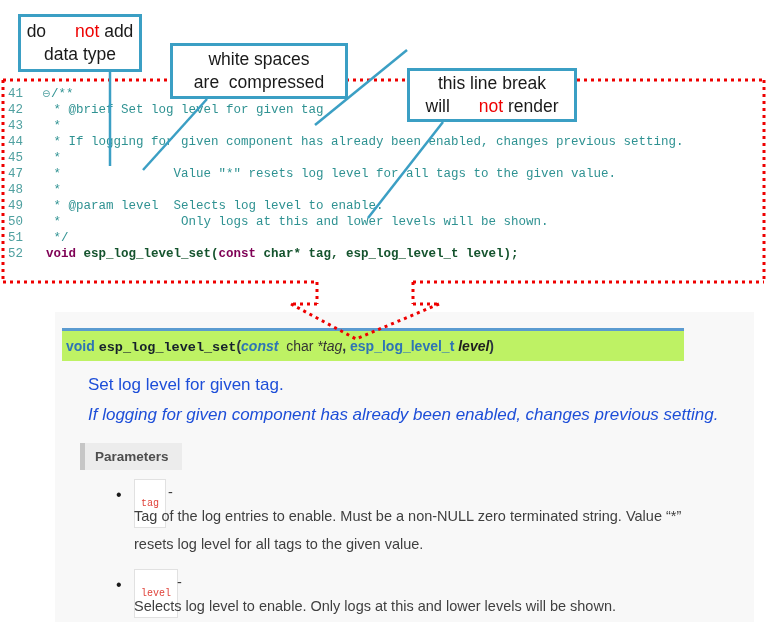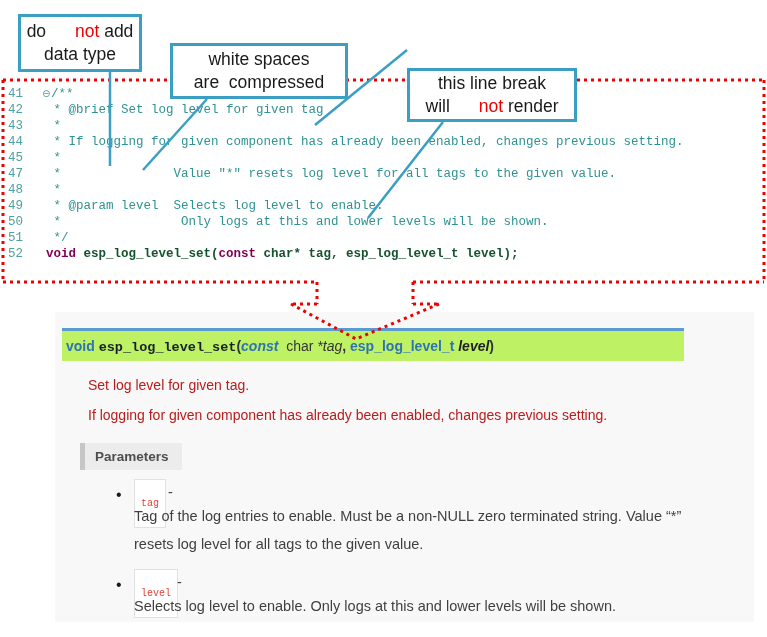--- a/index.html
+++ b/index.html
@@ -36,23 +36,23 @@
   #sigbar{position:absolute;left:7px;top:16px;width:618px;height:30px;background:#bef264;
           border-top:3px solid #5b9bd0;line-height:30px;padding-left:4px;font-size:14px;}
   #sigbar span{white-space:pre;}
   .s-kt{color:#2e74b5;font-weight:700;}
   .s-name{font-family:"Liberation Mono",monospace;font-weight:700;font-size:13.5px;color:#16212b;}
   .s-pl{color:#2b3640;font-weight:700;}
   .s-kw{color:#2e74b5;font-weight:700;font-style:italic;}
   .s-t{color:#333333;}
   .s-it{color:#333333;font-style:italic;}
   .s-itb{color:#1f1f1f;font-style:italic;font-weight:700;}
-  .docp{position:absolute;font-size:14px;color:#b91c1c;line-height:20px;}
+  .docp{position:absolute;font-size:17px;color:#1d4ed8;line-height:20px;}
   #brief{left:33px;top:63px;}
-  #detail{left:33px;top:93px;}
+  #detail{left:33px;top:93px;font-style:italic;}
   #params-head{position:absolute;left:25px;top:131px;background:#ececec;
                border-left:5px solid #c6c6c6;padding:6px 13px 6px 10px;
                font-size:13.5px;font-weight:700;color:#4d4d4d;}
   .bullet{position:absolute;font-size:16px;color:#1a1a1a;}
   .chip{position:absolute;background:#ffffff;border:1px solid #e1e1e1;padding:18px 6px;
         font-family:"Liberation Mono",monospace;font-size:10px;color:#e0433b;}
   .dash{position:absolute;font-size:14.5px;color:#3f3f3f;}
   .pdesc{position:absolute;left:79px;font-size:14.5px;color:#3f3f3f;line-height:28px;}
   #b1{left:61px;top:174px;} #chip1{left:79px;top:167px;} #dash1{left:113px;top:172px;}
   #pd1{top:190px;}

